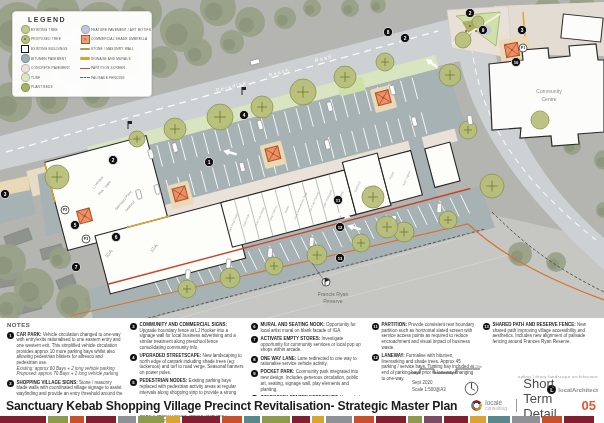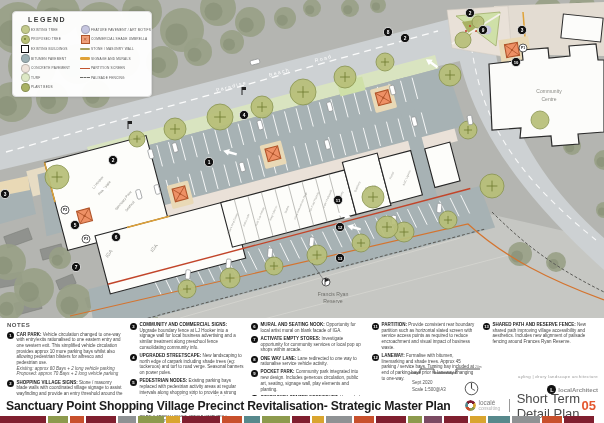--- a/index.html
+++ b/index.html
@@ -779,21 +779,21 @@
       <line x1="7.5" y1="7.5" x2="11" y2="9.5" stroke="#444" stroke-width="0.8"></line>
     </svg>
     <div id="credit">ayling | drury landscape architecture</div>
     <div id="archlogo">
       <div class="dot">L</div>
       <div class="nm">localArchitect</div>
     </div>
   </div>
 
   <div id="footer">
-    <div class="title">Sanctuary Point Shopping Village Precinct Revitalisation- Strategic Master Plan</div>
+    <div class="title">Sanctuary Kebab Shopping Village Precinct Revitalisation- Strategic Master Plan</div>
     <div id="consultant">
       <div class="ring"></div>
       <div class="cname">
         <span>localé</span>
         <i>consulting</i>
       </div>
     </div>
     <div class="divider"></div>
     <div class="planlabel">Short Term Detail Plan</div>
     <div class="pagenum">05</div>

